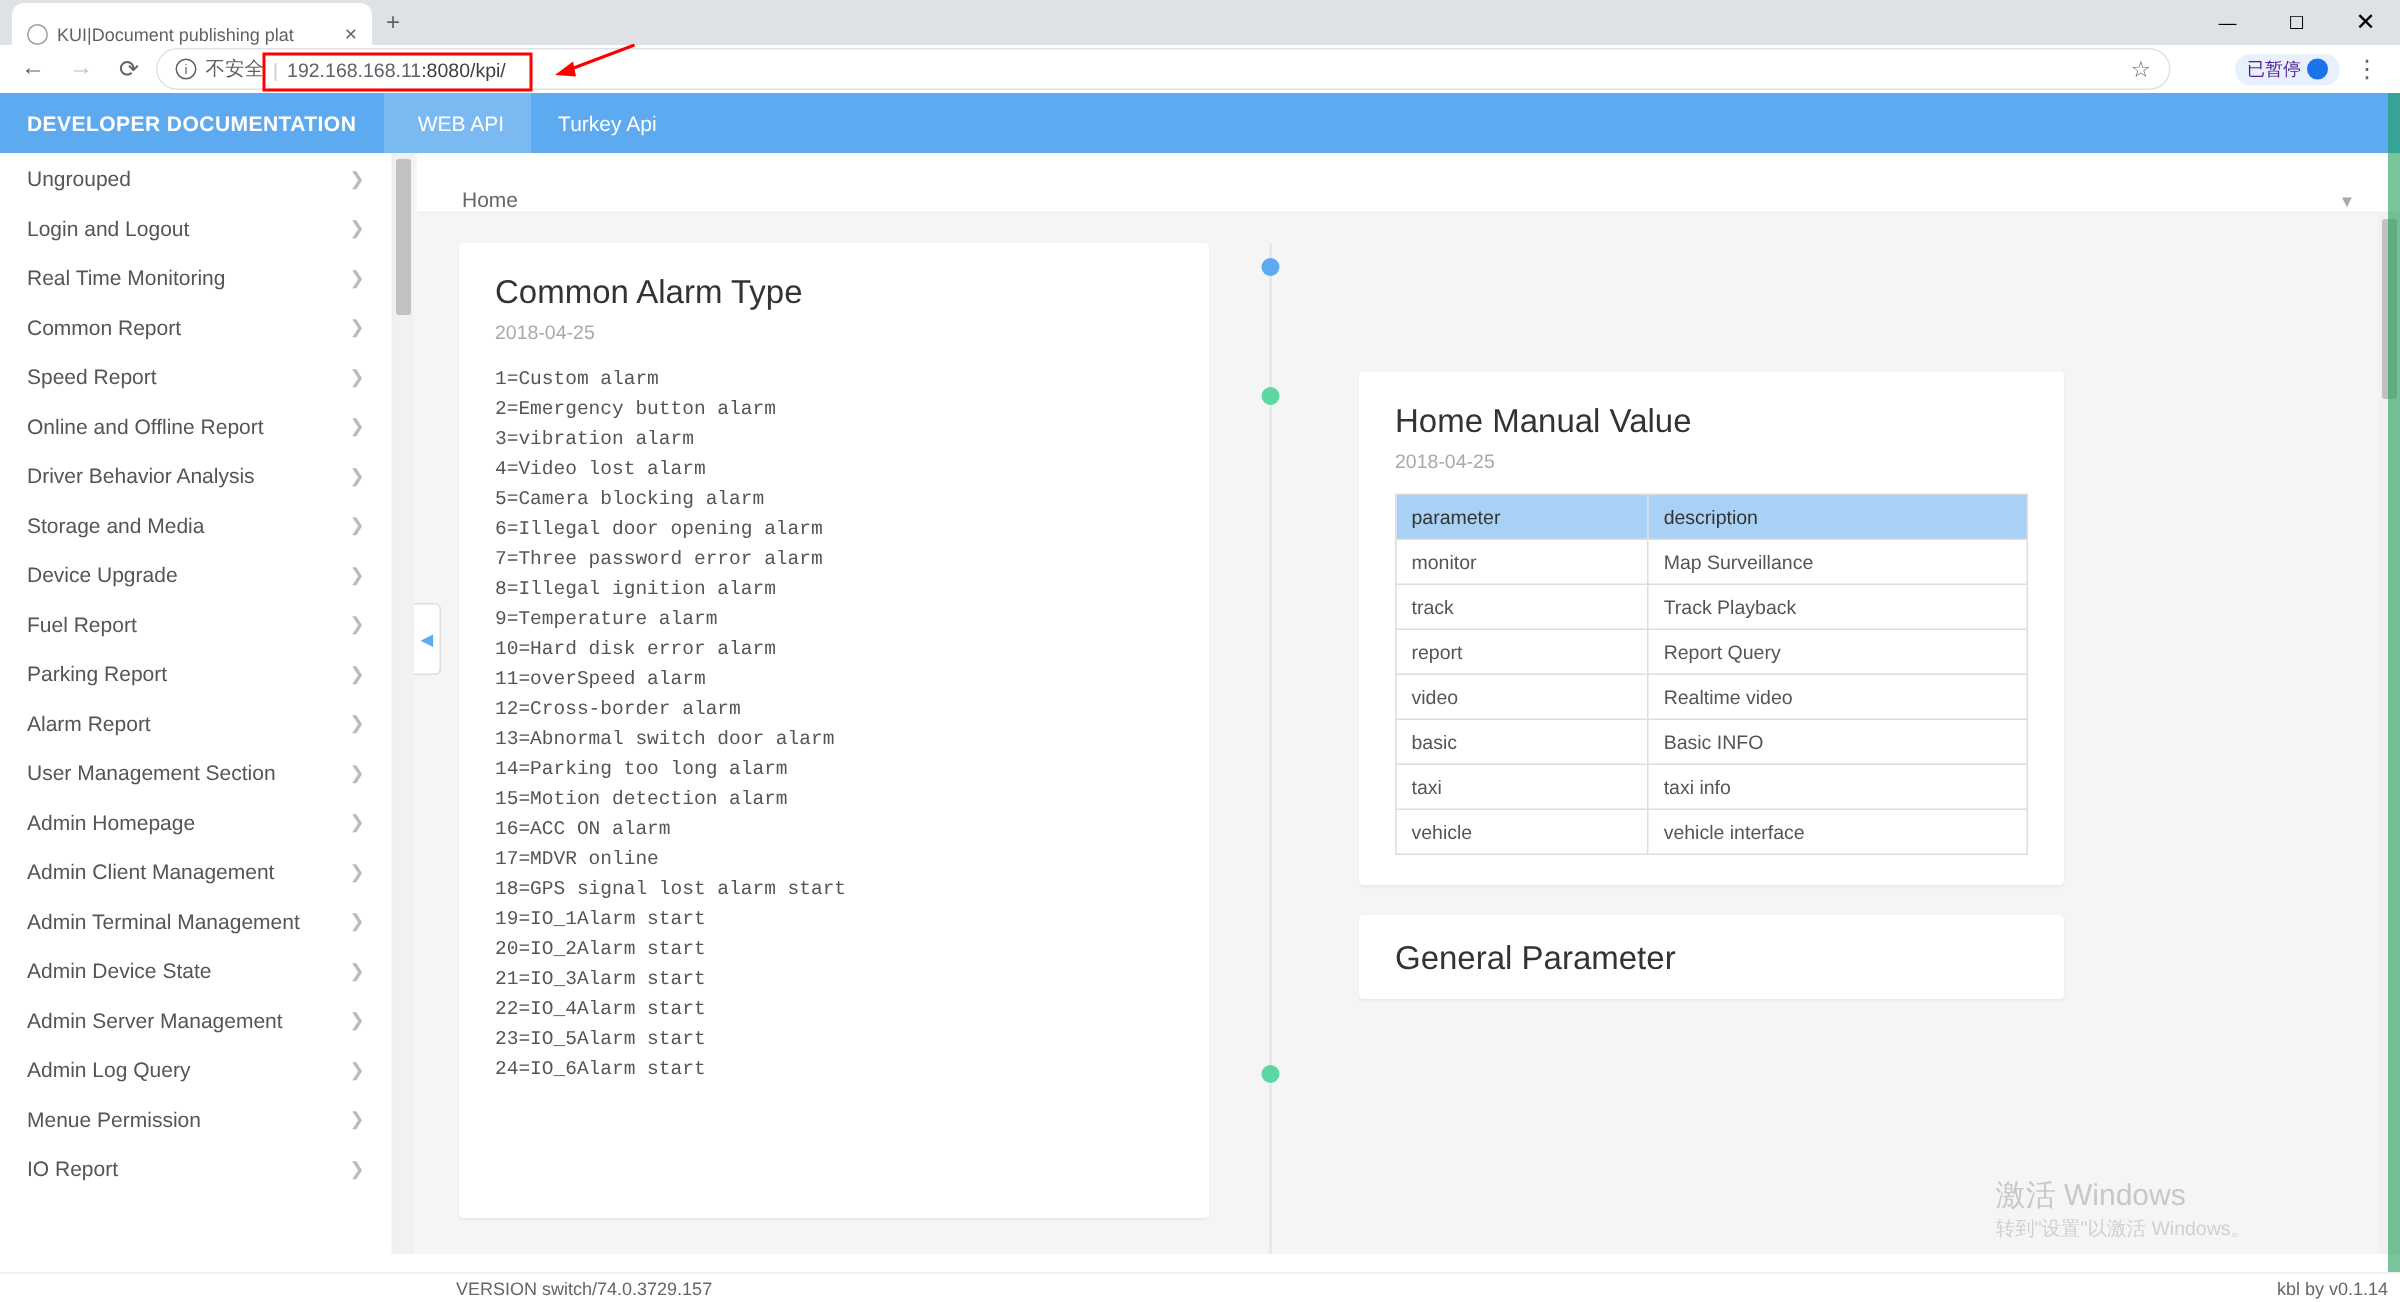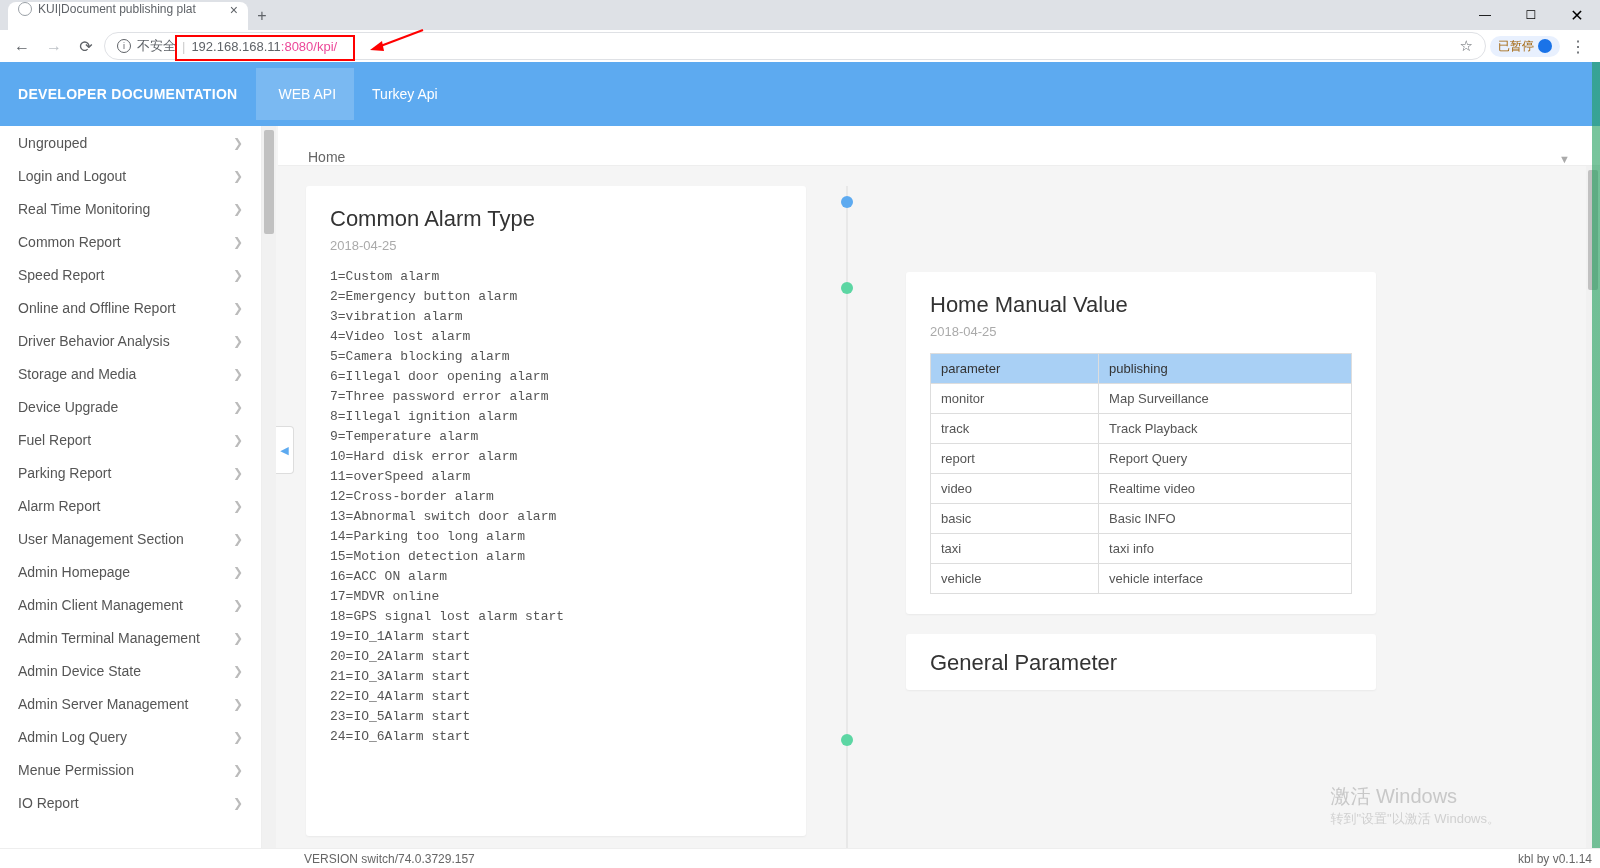--- a/index.html
+++ b/index.html
@@ -1,45 +1,45 @@
 <!DOCTYPE html>
 <html><head>
 <meta charset="utf-8">
 <style>
 * { margin:0; padding:0; box-sizing:border-box; font-family:"Segoe UI",Arial,sans-serif; }
 body { background:#fff; overflow:hidden; width:1600px; height:868px; position:relative; }
 
 
 .browser-top { height:62px; background:#fff; }
 .tab-strip { height:30px; background:#dee1e6; display:flex; align-items:flex-end; padding-left:8px; }
-.tab { background:#fff; height:28px; width:240px; border-radius:8px 8px 0 0; display:flex; align-items:flex-start; padding:0 10px; font-size:12px; color:#5f6368; gap:6px; }
+.tab { background:#fff; height:28px; width:240px; border-radius:8px 8px 0 0; display:flex; align-items:flex-end; padding:0 10px; font-size:12px; color:#5f6368; gap:6px; }
 .tab-favicon { width:14px; height:14px; border:1px solid #9aa0a6; border-radius:50%; }
 .tab-title { flex:1; white-space:nowrap; overflow:hidden; text-overflow:ellipsis; }
 .tab-close { font-size:14px; color:#5f6368; cursor:pointer; }
 .new-tab { width:28px; height:28px; display:flex; align-items:center; justify-content:center; font-size:16px; color:#5f6368; cursor:pointer; }
 .window-controls { position:absolute; top:0; right:0; display:flex; }
 .win-btn { width:46px; height:30px; display:flex; align-items:center; justify-content:center; font-size:12px; color:#000; }
 .win-btn.close-x { font-size:16px; }
 
 .toolbar { height:32px; display:flex; align-items:center; padding:0 8px; gap:4px; background:#fff; }
 .nav-btn { width:28px; height:28px; display:flex; align-items:center; justify-content:center; color:#5f6368; font-size:16px; border-radius:50%; }
 .nav-btn.disabled { color:#bdc1c6; }
 .addr-bar { flex:1; height:28px; border:1px solid #dfe1e5; border-radius:14px; display:flex; align-items:center; padding:0 12px; font-size:13px; color:#5f6368; gap:6px; position:relative; }
 .info-icon { width:14px; height:14px; border:1px solid #5f6368; border-radius:50%; display:flex; align-items:center; justify-content:center; font-size:9px; }
-.url-text .port { color:#ec4899; }
+.url-text .port { color:#404040; }
 .star-icon { color:#5f6368; font-size:15px; }
-.pause-badge { background:#e8f0fe; color:#a16207; border-radius:12px; padding:2px 8px; font-size:12px; display:flex; align-items:center; gap:4px; }
+.pause-badge { background:#e8f0fe; color:#4c1d95; border-radius:12px; padding:2px 8px; font-size:12px; display:flex; align-items:center; gap:4px;margin-left:39px; }
 .pause-badge .dot { width:14px; height:14px; background:#1a73e8; border-radius:50%; }
 .menu-dots { width:28px; display:flex; align-items:center; justify-content:center; color:#5f6368; font-size:16px; }
 
 .red-box { position:absolute; top:35px; left:175px; width:180px; height:26px; border:2px solid #ff0000; z-index:100; pointer-events:none; }
 .red-arrow { position:absolute; top:25px; left:368px; z-index:100; pointer-events:none; }
 
 
-.app-nav { height:64px; background:#5daaf0; display:flex; align-items:center; color:#fff; font-size:14px; }
+.app-nav { height:40px; background:#5daaf0; display:flex; align-items:center; color:#fff; font-size:14px; }
 .brand { padding:0 18px; font-weight:bold; font-size:14px; letter-spacing:0.3px; }
 .nav-item { padding:0 18px; height:52px; display:flex; align-items:center; cursor:pointer; }
 .nav-item.active { background:rgba(255,255,255,0.18);padding-left:23px; }
 .nav-right { margin-left:auto; display:flex; }
 .nav-right .nav-item { padding:0 14px; }
 
 
 .app-body { height:calc(868px - 62px - 52px - 20px); display:flex; background:#f5f5f5; position:relative; }
 
 .sidebar { width:262px; background:#fff; overflow-y:auto; border-right:1px solid #eee; }
@@ -274,21 +274,21 @@
       </div>
 
       <div class="right-col">
         <div class="card card-right">
           <div class="card-title">Home Manual Value</div>
           <div class="card-date">2018-04-25</div>
           <table class="tbl" id="manual-table">
               <tbody>
                 <tr>
                   <th>parameter</th>
-                  <th>publishing</th>
+                  <th>description</th>
                 </tr>
                 <tr>
                   <td>monitor</td>
                   <td>Map Surveillance</td>
                 </tr>
                 <tr>
                   <td>track</td>
                   <td>Track Playback</td>
                 </tr>
                 <tr>

